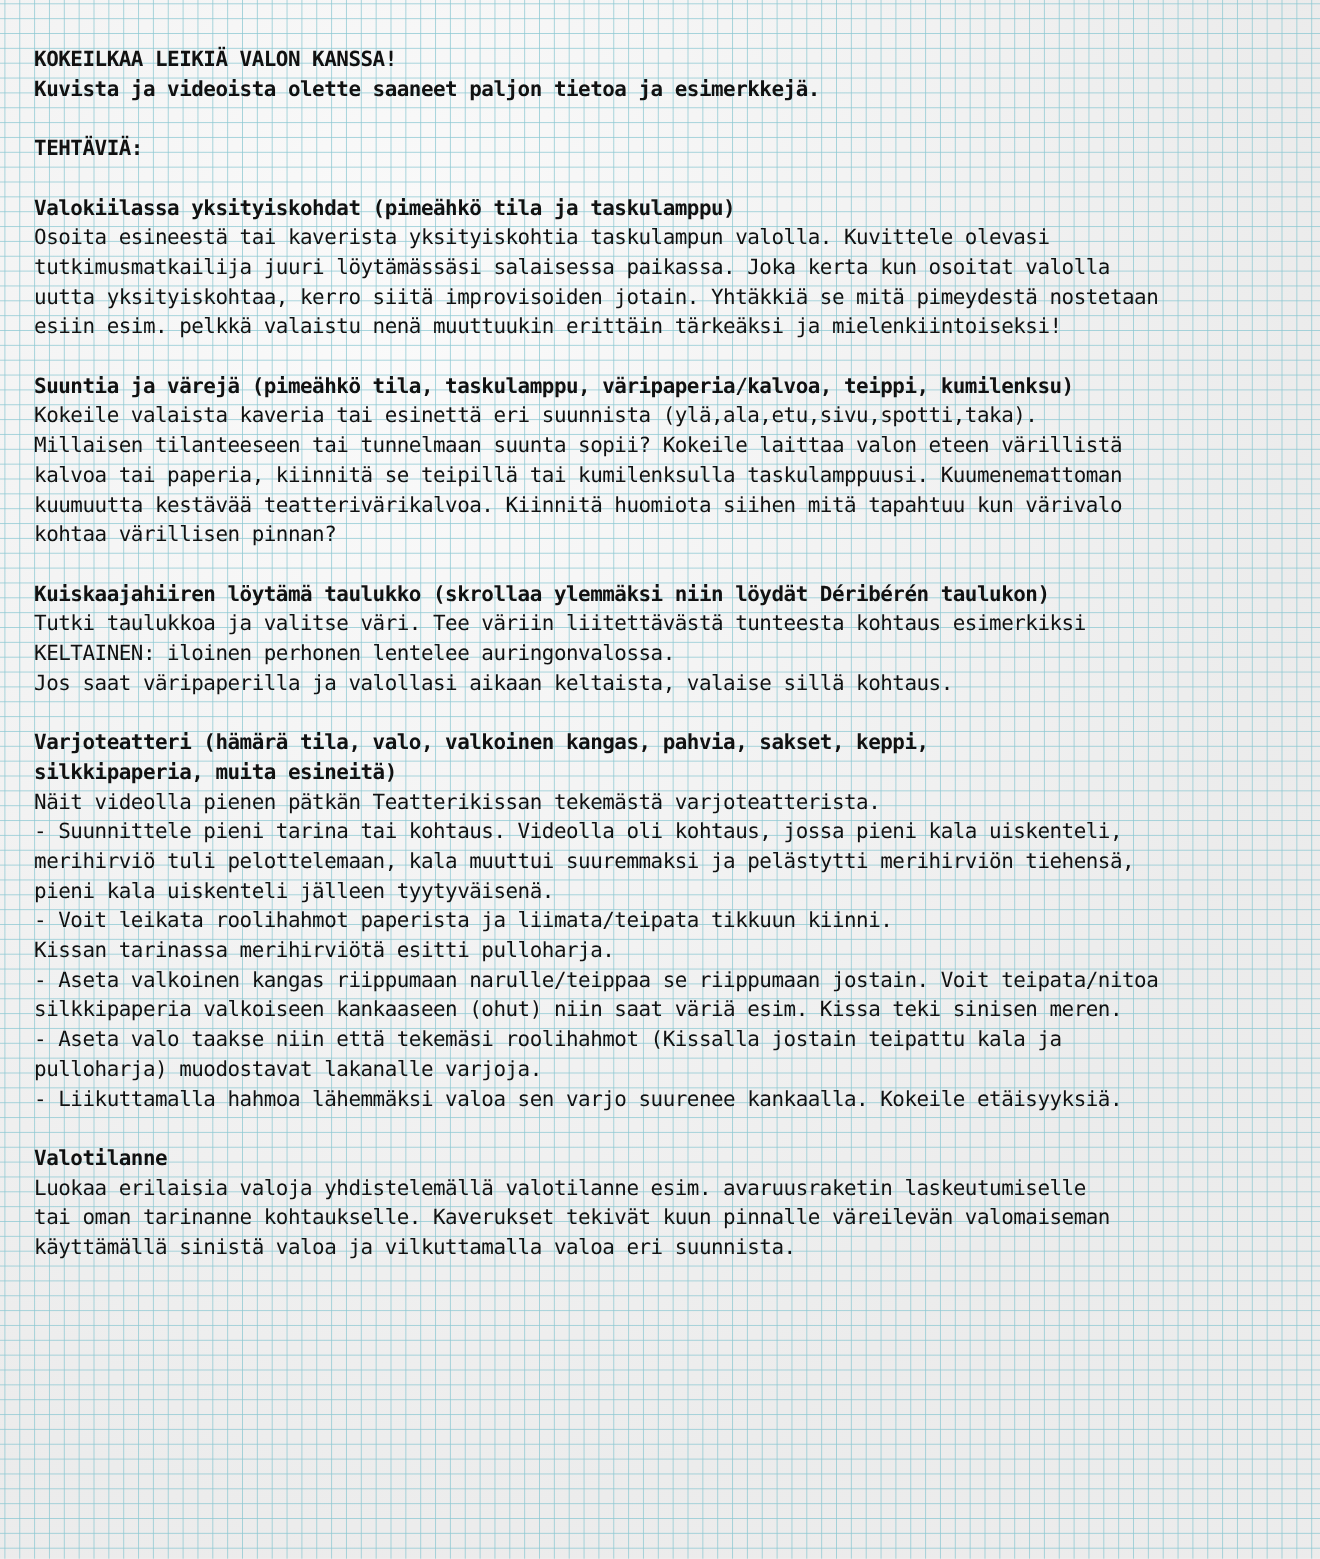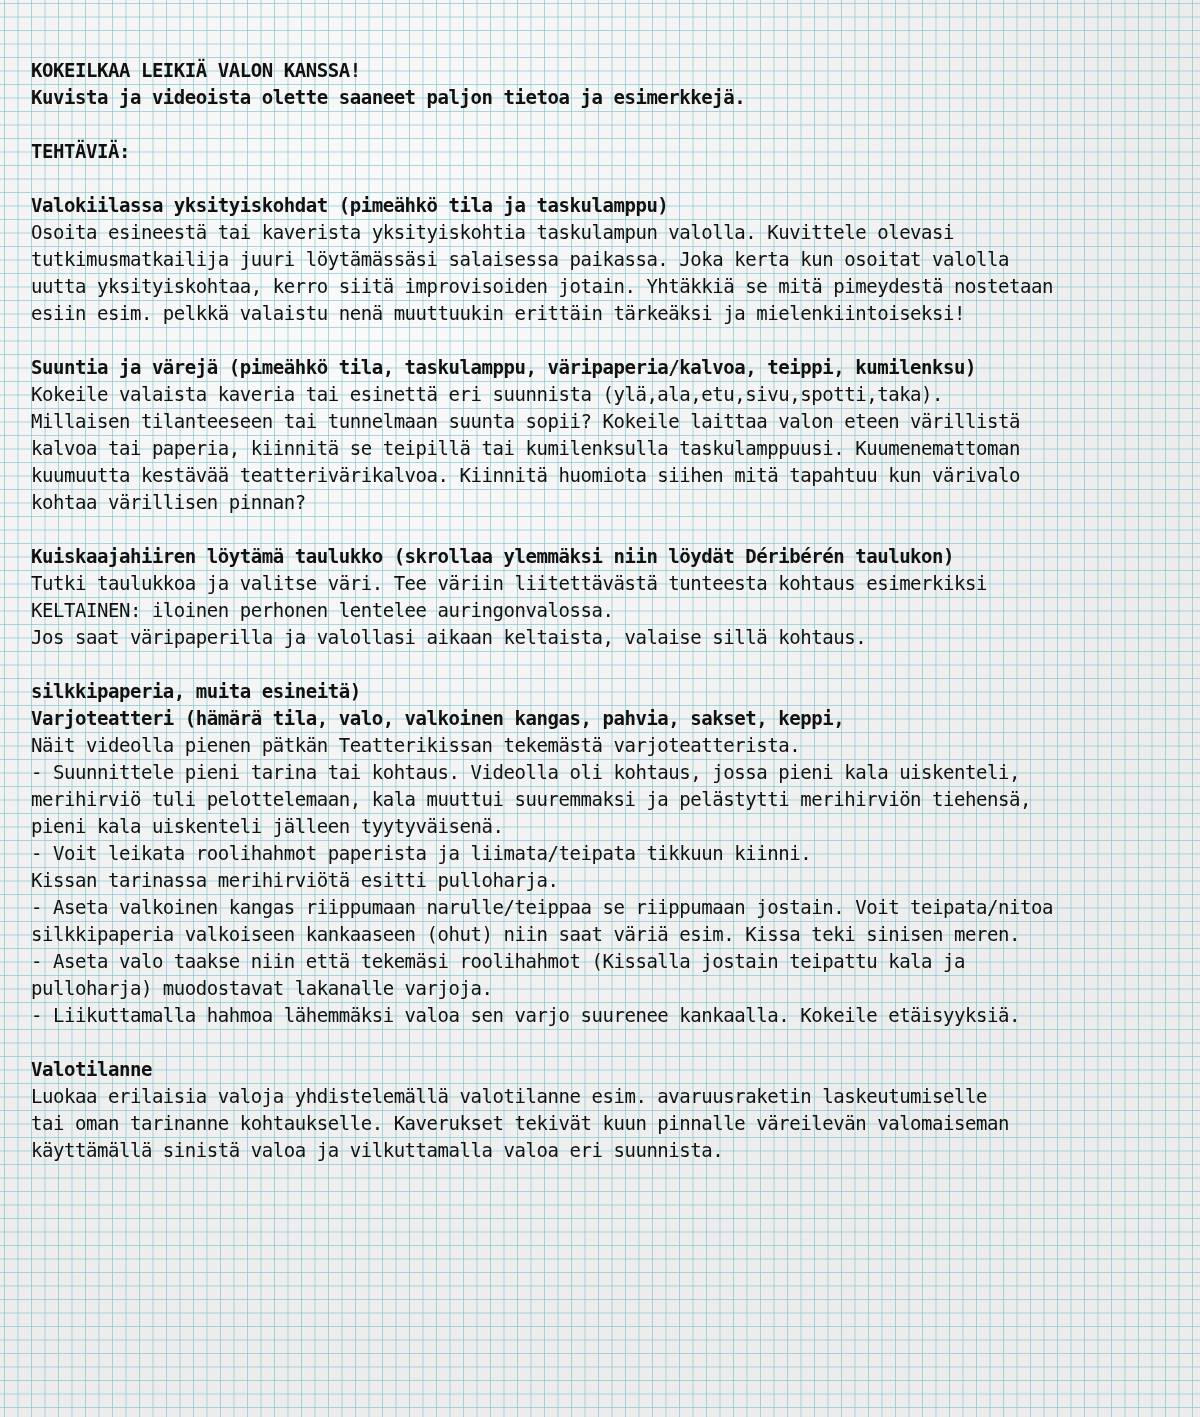--- a/index.html
+++ b/index.html
@@ -18,21 +18,20 @@
       color: #111;
     }
     .page {
       position: absolute;
       left: 31px;
       top: 41px;
       width: 1160px;
       font-size: 19px;
       line-height: 27px;
       letter-spacing: -0.45px;
-      margin-top: 16px;
     }
     .line { white-space: pre; display: block; height: 27px; }
     .bold { font-weight: bold; }
     .gap { height: 27px; }
   </style>
 </head>
 <body>
 
 <div class="page">
   <span class="line bold">KOKEILKAA LEIKIÄ VALON KANSSA!</span>
@@ -62,22 +61,22 @@
 
   <div>
     <span class="line bold">Kuiskaajahiiren löytämä taulukko (skrollaa ylemmäksi niin löydät Déribérén taulukon)</span>
     <span class="line">Tutki taulukkoa ja valitse väri. Tee väriin liitettävästä tunteesta kohtaus esimerkiksi</span>
     <span class="line">KELTAINEN: iloinen perhonen lentelee auringonvalossa.</span>
     <span class="line">Jos saat väripaperilla ja valollasi aikaan keltaista, valaise sillä kohtaus.</span>
   </div>
   <div class="gap"></div>
 
   <div>
+    <span class="line bold">Varjoteatteri (hämärä tila, valo, valkoinen kangas, pahvia, sakset, keppi,</span>
     <span class="line bold">silkkipaperia, muita esineitä)</span>
-    <span class="line bold">Varjoteatteri (hämärä tila, valo, valkoinen kangas, pahvia, sakset, keppi,</span>
     <span class="line">Näit videolla pienen pätkän Teatterikissan tekemästä varjoteatterista.</span>
     <span class="line">- Suunnittele pieni tarina tai kohtaus. Videolla oli kohtaus, jossa pieni kala uiskenteli,</span>
     <span class="line">merihirviö tuli pelottelemaan, kala muuttui suuremmaksi ja pelästytti merihirviön tiehensä,</span>
     <span class="line">pieni kala uiskenteli jälleen tyytyväisenä.</span>
     <span class="line">- Voit leikata roolihahmot paperista ja liimata/teipata tikkuun kiinni.</span>
     <span class="line">Kissan tarinassa merihirviötä esitti pulloharja.</span>
     <span class="line">- Aseta valkoinen kangas riippumaan narulle/teippaa se riippumaan jostain. Voit teipata/nitoa</span>
     <span class="line">silkkipaperia valkoiseen kankaaseen (ohut) niin saat väriä esim. Kissa teki sinisen meren.</span>
     <span class="line">- Aseta valo taakse niin että tekemäsi roolihahmot (Kissalla jostain teipattu kala ja</span>
     <span class="line">pulloharja) muodostavat lakanalle varjoja.</span>

